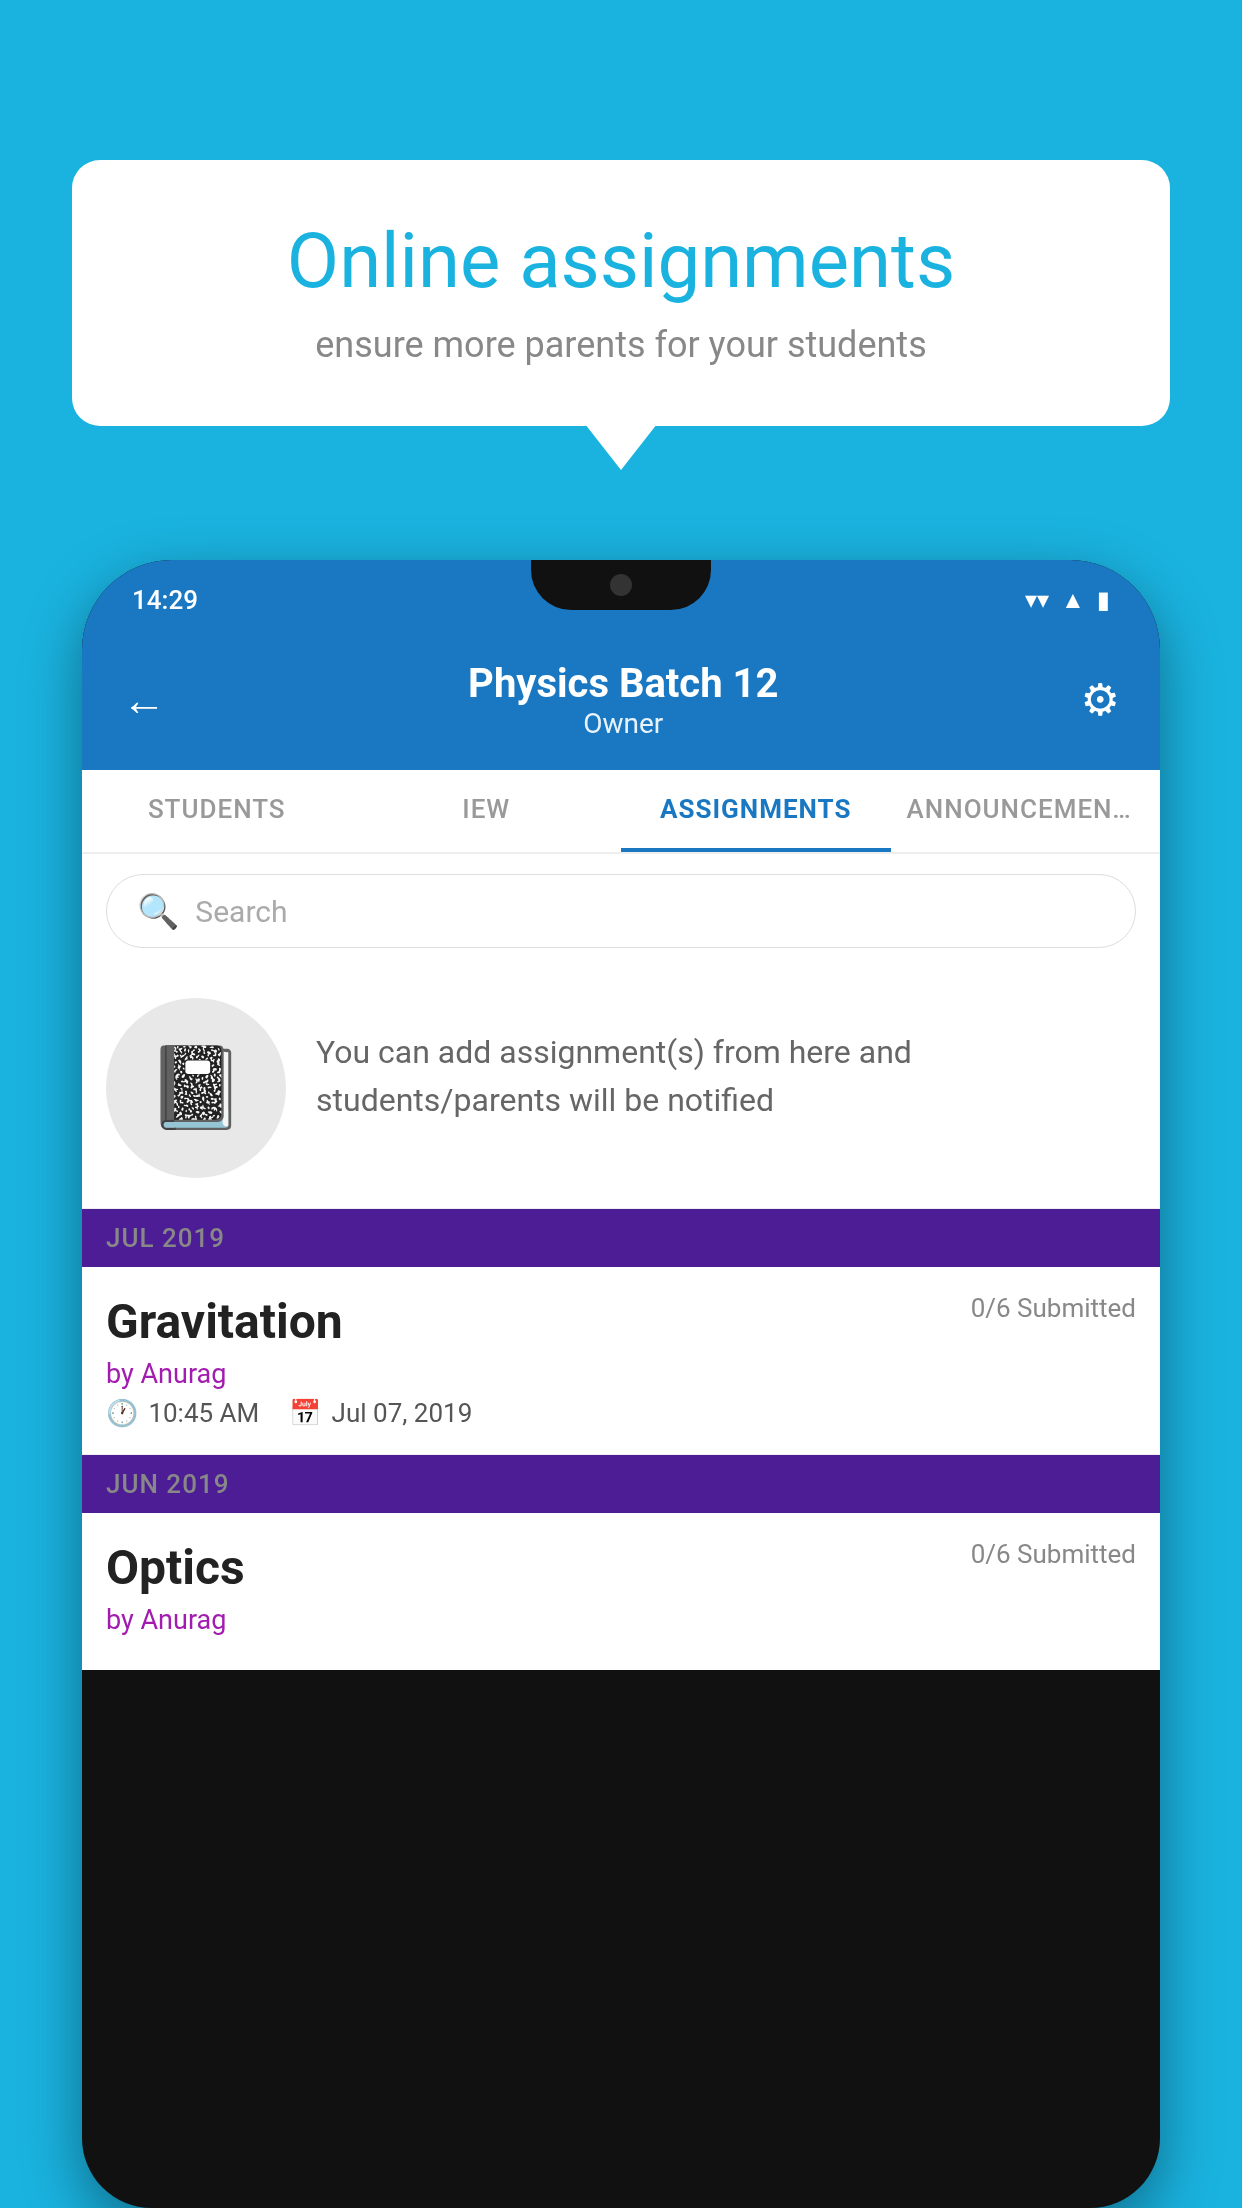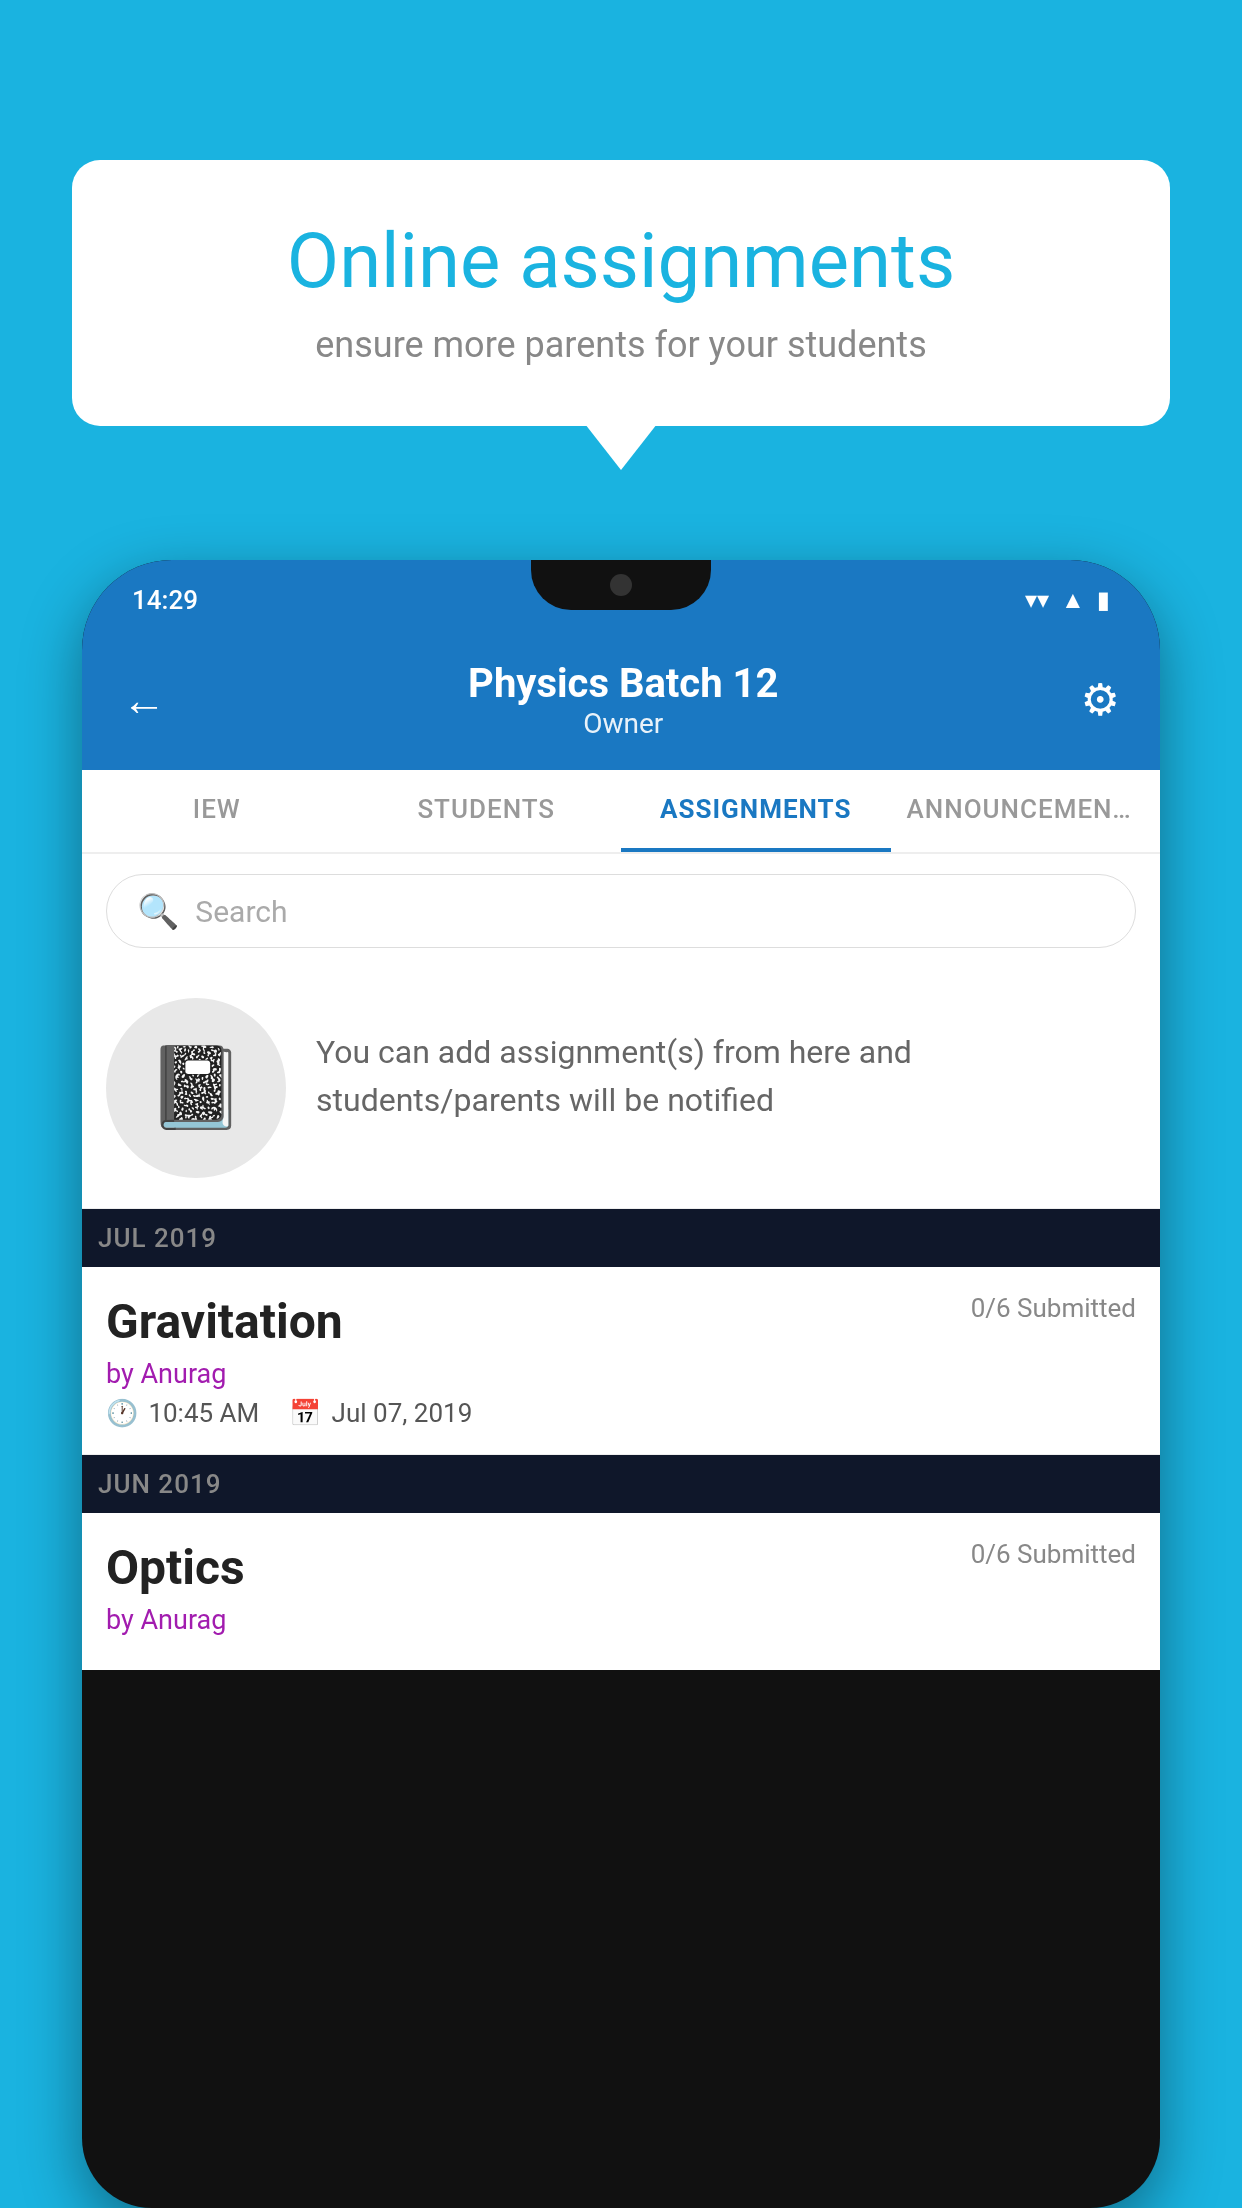--- a/index.html
+++ b/index.html
@@ -237,22 +237,22 @@
       border-radius: 10px;
       padding: 22px 36px;
       font-size: 30px;
       font-weight: 500;
       cursor: pointer;
       display: inline-block;
     }
 
     
     .month-section {
-      background: #0f172a;
-      padding: 14px 16px;
+      background: #4c1d95;
+      padding: 14px 24px;
     }
     .month-label {
       font-size: 26px;
       color: #888;
       font-weight: 500;
       letter-spacing: 1px;
     }
 
     
     .assignment-item {
@@ -330,22 +330,22 @@
   <div class="app-header">
     <span class="back-btn">←</span>
     <div class="header-center">
       <div class="header-title">Physics Batch 12</div>
       <div class="header-subtitle">Owner</div>
     </div>
     <span class="gear-btn">⚙</span>
   </div>
 
   <div class="tabs-container">
+    <div class="tab">STUDENTS</div>
     <div class="tab">IEW</div>
-    <div class="tab">STUDENTS</div>
     <div class="tab active">ASSIGNMENTS</div>
     <div class="tab">ANNOUNCEMENTS</div>
   </div>
 
   <div class="phone-content">
 
     <div class="search-bar-container">
       <div class="search-bar">
         <span class="search-icon-inner">🔍</span>
         <span class="search-placeholder-text">Search</span>

